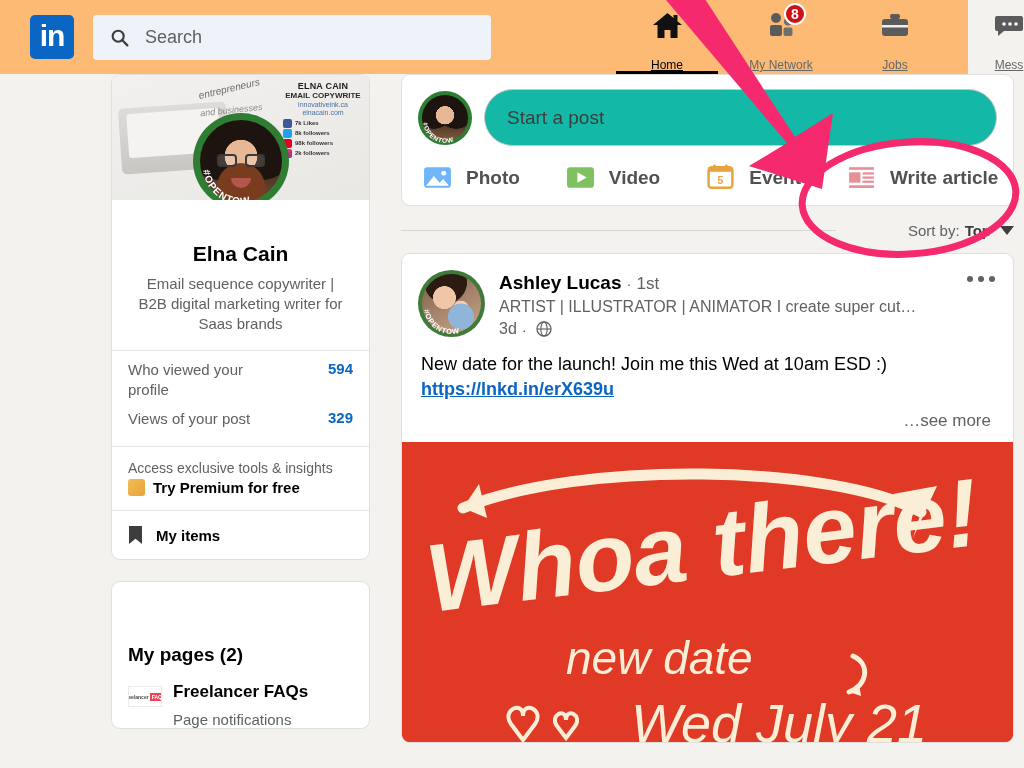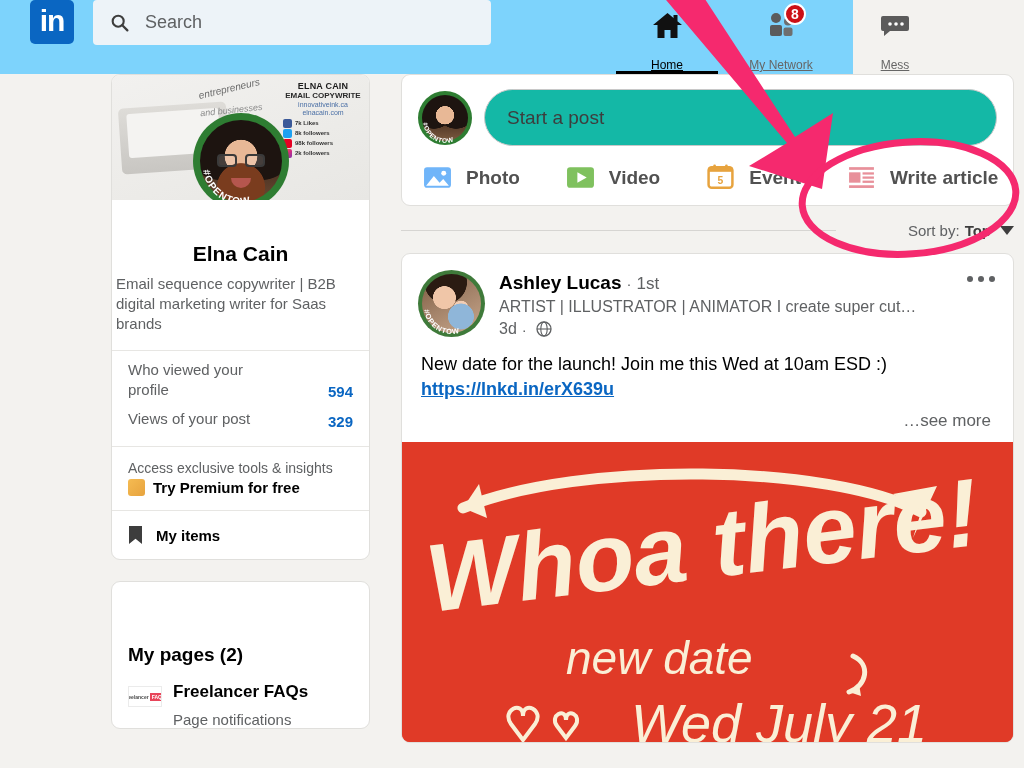--- a/index.html
+++ b/index.html
@@ -7,23 +7,23 @@
     width: 1024px; height: 768px;
     overflow: hidden;
     background: #F3F2EF;
     font-family: "Liberation Sans", sans-serif;
     -webkit-font-smoothing: antialiased;
   }
 
   
   .topnav {
     position: absolute; top: 0; left: 0;
-    width: 853px; height: 74px;
-    background: #7dd3fc;
-    display: flex; align-items: flex-start;
+    width: 968px; height: 74px;
+    background: #fdba74;
+    display: flex; align-items: center;
     z-index: 30;
   }
   .logo {
     width: 44px; height: 44px;
     margin-left: 30px;
     background: #0A66C2;
     border-radius: 5px;
     display: flex; align-items: center; justify-content: center;
     color: #fff;
     font-size: 30px; font-weight: bold;
@@ -165,27 +165,27 @@
   .avatar-face .mouth {
     position:absolute; left:31px; top:58px; width:20px; height:10px;
     background:#b5564e; border-radius:0 0 12px 12px;
   }
 
   .prof-name {
     text-align: center; font-size: 21px; font-weight: bold; color: #000;
     margin-top: 42px;
   }
   .prof-head {
-    text-align: left; font-size: 15px; color: #5F6163;
-    line-height: 1.33; padding: 8px 4px 16px;
+    text-align: center; font-size: 15px; color: #5F6163;
+    line-height: 1.33; padding: 8px 20px 16px;
   }
   .divider { height: 1px; background: #E7E6E3; }
 
   .statrow {
-    display: flex; align-items: flex-end; justify-content: space-between;
+    display: flex; align-items: flex-start; justify-content: space-between;
     padding: 9px 16px 0;
   }
   .statrow .lbl { font-size: 15px; color: #5F6163; line-height: 1.35; max-width: 160px;}
   .statrow .val { font-size: 15px; font-weight: bold; color: #0A66C2; }
   .stat-pad-bottom { height: 16px; }
 
   .premium { padding: 12px 16px 14px; }
   .premium .ptxt { font-size: 14px; color: #5F6163; line-height: 1.35; }
   .premium .prow { display: flex; align-items: center; gap: 8px; margin-top: 2px; }
   .premium .pico { width: 17px; height: 17px; border-radius: 3px;
@@ -334,20 +334,30 @@
           <circle cx="11" cy="7" r="5" fill="#5B5B5B"></circle>
           <rect x="5" y="14" width="12" height="11" rx="2" fill="#5B5B5B"></rect>
           <circle cx="23" cy="10.5" r="4" fill="#6E6E6E"></circle>
           <rect x="18.5" y="16.5" width="9" height="8.5" rx="2" fill="#6E6E6E"></rect>
         </svg>
         <div class="badge">8</div>
       </div>
       <div class="nav-label">My Network</div>
     </div>
 
+    <div class="navitem">
+      <div class="nav-ico">
+        <svg width="30" height="27" viewBox="0 0 30 27">
+          <rect x="10" y="2" width="10" height="5" rx="2" fill="#5B5B5B"></rect>
+          <rect x="2" y="7" width="26" height="17" rx="3" fill="#5B5B5B"></rect>
+          <rect x="2" y="13" width="26" height="2.5" fill="#EFEFEF"></rect>
+        </svg>
+      </div>
+      <div class="nav-label">Jobs</div>
+    </div>
 
     <div class="navitem">
       <div class="nav-ico">
         <svg width="30" height="27" viewBox="0 0 30 27">
           <path d="M3 4h24a2 2 0 0 1 2 2v11a2 2 0 0 1-2 2H10l-6 5v-5H3a2 2 0 0 1-2-2V6a2 2 0 0 1 2-2z" fill="#5B5B5B"></path>
           <circle cx="10" cy="12" r="1.8" fill="#fff"></circle>
           <circle cx="16" cy="12" r="1.8" fill="#fff"></circle>
           <circle cx="22" cy="12" r="1.8" fill="#fff"></circle>
         </svg>
       </div>

